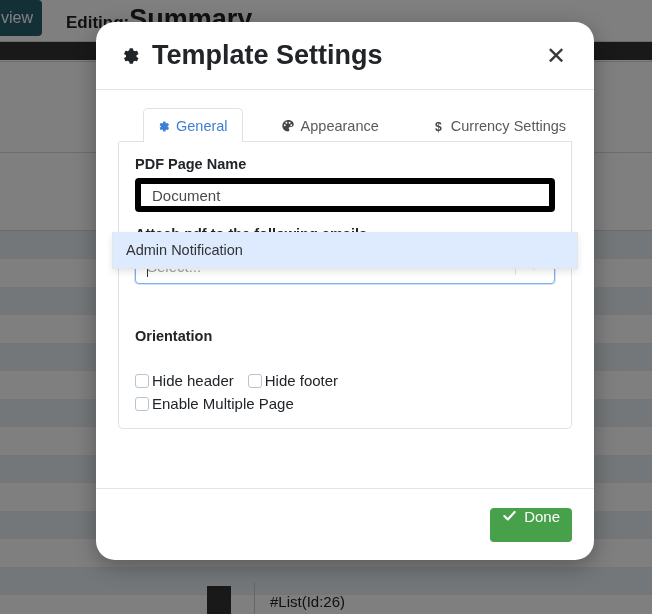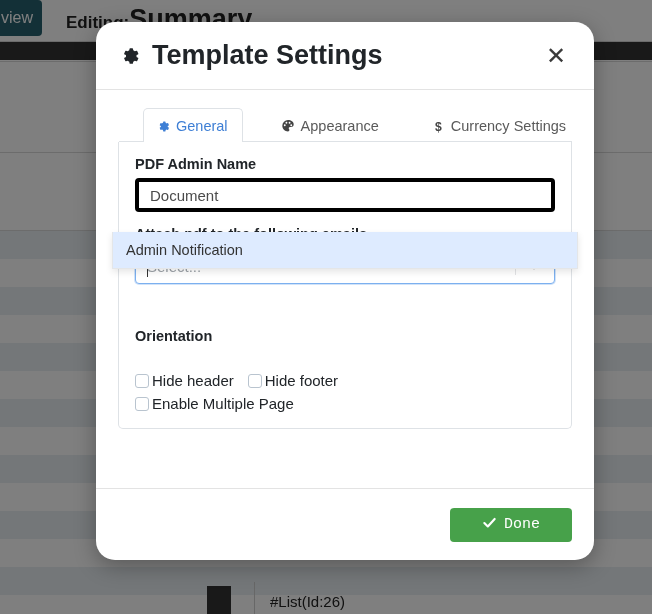--- a/index.html
+++ b/index.html
@@ -148,21 +148,21 @@
     padding: 14px 16px 16px 16px;
   }
   .field-label {
     font-size: 14.5px; font-weight: bold; color: #212529;
     margin: 0 0 6px 0;
   }
   .field-label.sp { margin-top: 14px; }
 
   .txt-input {
     width: 100%; height: 34px;
-    border: 4px solid #000000;
+    border: 6px solid #000000;
     border-radius: 4px;
     padding: 0 11px;
     font-size: 15px; color: #4b4b4b;
     font-family: "Liberation Sans", sans-serif;
     background: #fff;
     outline: none;
   }
 
   .sel {
     position: relative;
@@ -244,25 +244,25 @@
     border-top: 1px solid #e3e3e3;
     height: 72px;
     display: flex; align-items: center; justify-content: flex-end;
     padding: 0 22px;
   }
   .done-btn {
     background: #47a14a;
     color: #ffffff;
     border: none; border-radius: 4px;
     height: 34px;
-    padding: 0 32px;
+    padding: 0 12px;
     font-size: 15px;
-    display: inline-flex; align-items: center; gap: 7px;
-    cursor: pointer;
-    font-family: Liberation Mono, monospace;
+    display: inline-flex; gap: 7px;
+    cursor: pointer;
+    font-family: Liberation Sans, sans-serif;
   }
   .check-ic { width: 15px; height: 15px; }
 </style>
 </head>
 <body>
 
 <div id="bg">
 
   <div class="bg-topbar"></div>
 
@@ -345,21 +345,21 @@
           <svg viewBox="0 0 16 16" width="13" height="15" aria-hidden="true">
             <text x="8" y="13" font-family="Liberation Sans, sans-serif" font-size="15" font-weight="bold" fill="#444" text-anchor="middle">$</text>
           </svg>
         </span>
         <span>Currency Settings</span>
       </div>
     </div>
 
     <div class="panel">
 
-      <div class="field-label">PDF Admin Name</div>
+      <div class="field-label">PDF Page Name</div>
       <input class="txt-input" type="text" value="Document" style="">
 
       <div class="field-label sp">Attach pdf to the following emails</div>
 
       <div class="sel focused">
         <span class="caret-bar"></span>
         <span class="placeholder">Select...</span>
         <span class="caret-wrap">
           <svg class="caret" viewBox="0 0 20 20" aria-hidden="true">
             <path d="M4.5 7.5 L10 13 L15.5 7.5" stroke="#3b3b3b" stroke-width="2.2" fill="none" stroke-linecap="round" stroke-linejoin="round"></path>

